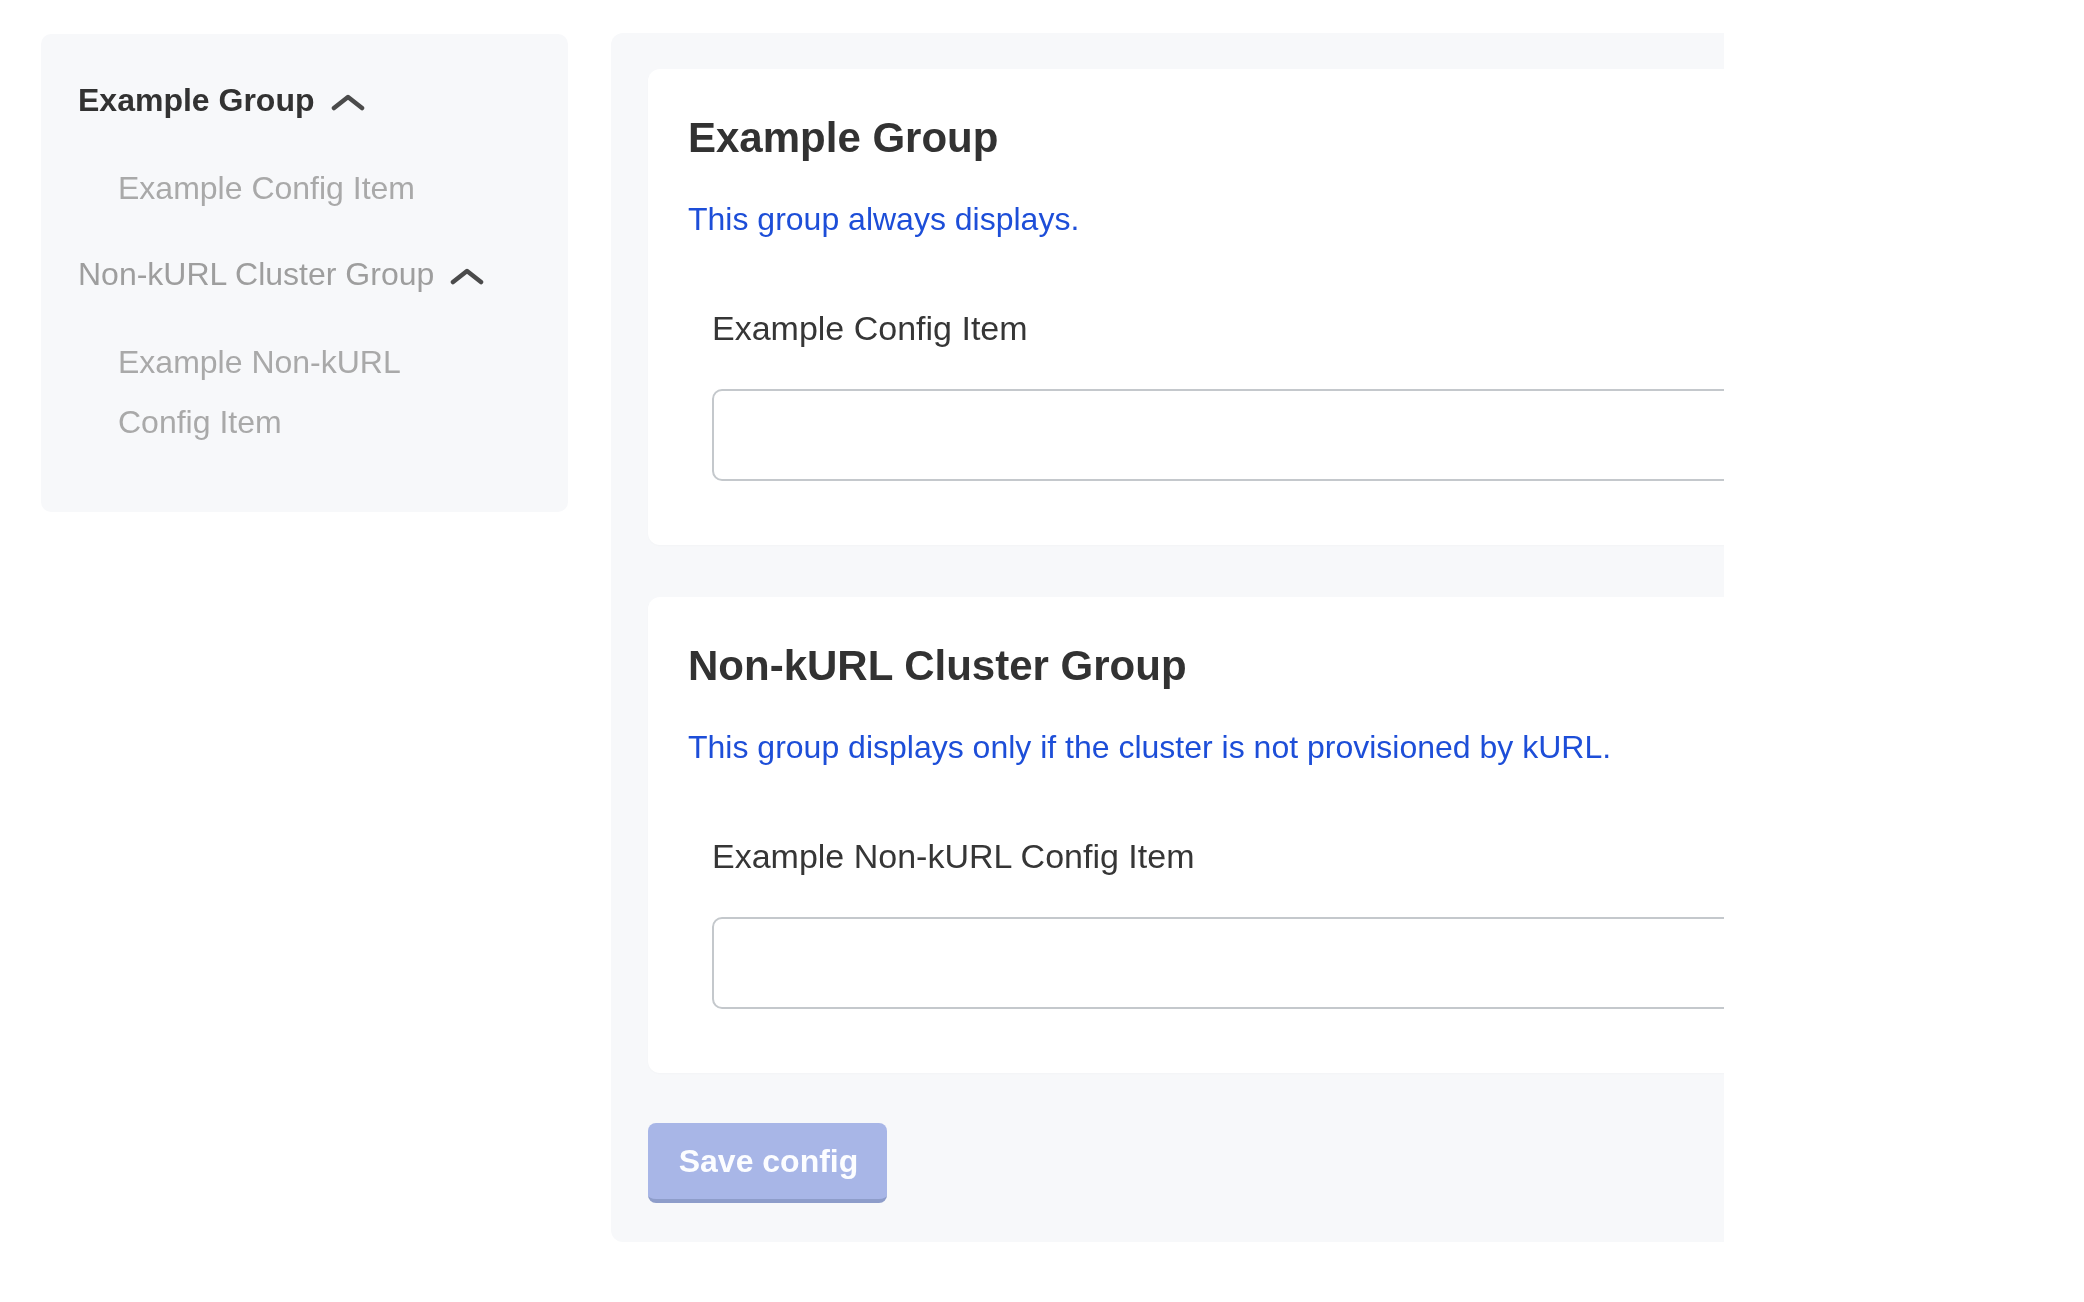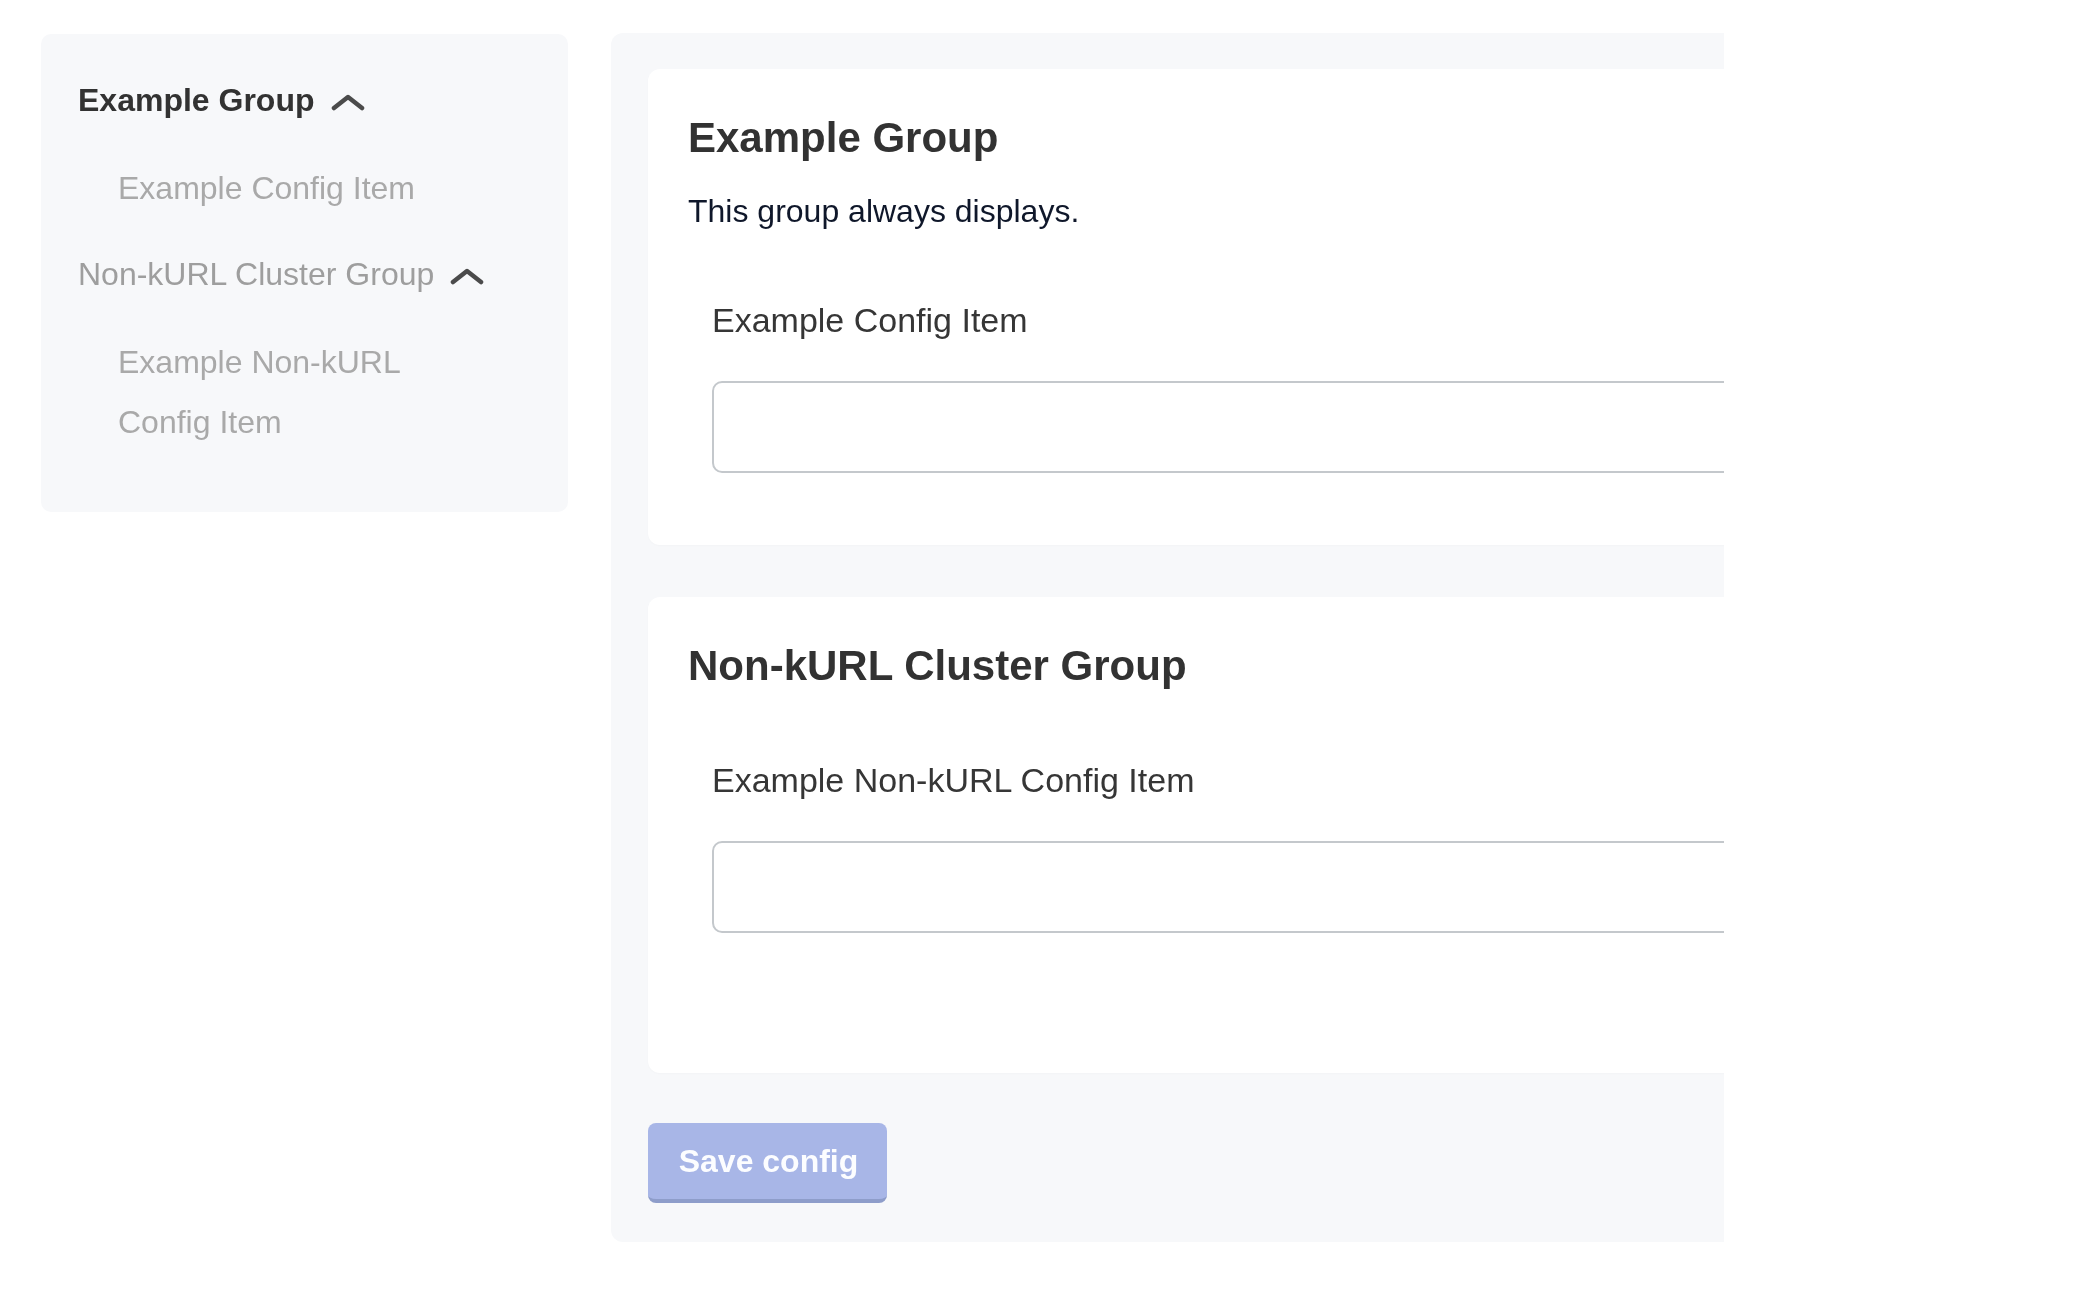--- a/index.html
+++ b/index.html
@@ -79,24 +79,24 @@
   .card + .card { margin-top: 52px; }
 
   .card-title {
     margin: 0;
     font-size: 42px;
     line-height: 50px;
     font-weight: 700;
     color: #323232;
   }
   .card-desc {
-    margin: 28px 0 0 0;
+    margin: 36px 0 0 0;
     font-size: 32px;
     line-height: 40px;
-    color: #0f172a;
+    color: #1d4ed8;
   }
   .config-item {
     margin: 68px 0 0 24px;
   }
   .config-item-label {
     font-size: 34px;
     line-height: 42px;
     font-weight: 500;
     color: #363636;
   }
@@ -160,20 +160,21 @@
       <p class="card-desc">This group always displays.</p>
       <div class="config-item">
         <div class="config-item-label">Example Config Item</div>
         <input class="config-item-input" type="text" value="" style="">
       </div>
     </div>
 
     
     <div class="card">
       <h2 class="card-title">Non-kURL Cluster Group</h2>
+      <p class="card-desc">This group displays only if the cluster is not provisioned by kURL.</p>
       <div class="config-item">
         <div class="config-item-label">Example Non-kURL Config Item</div>
         <input class="config-item-input" type="text" value="" style="">
       </div>
     </div>
 
     <button class="save-btn">Save config</button>
   </section>
 
 </div>

